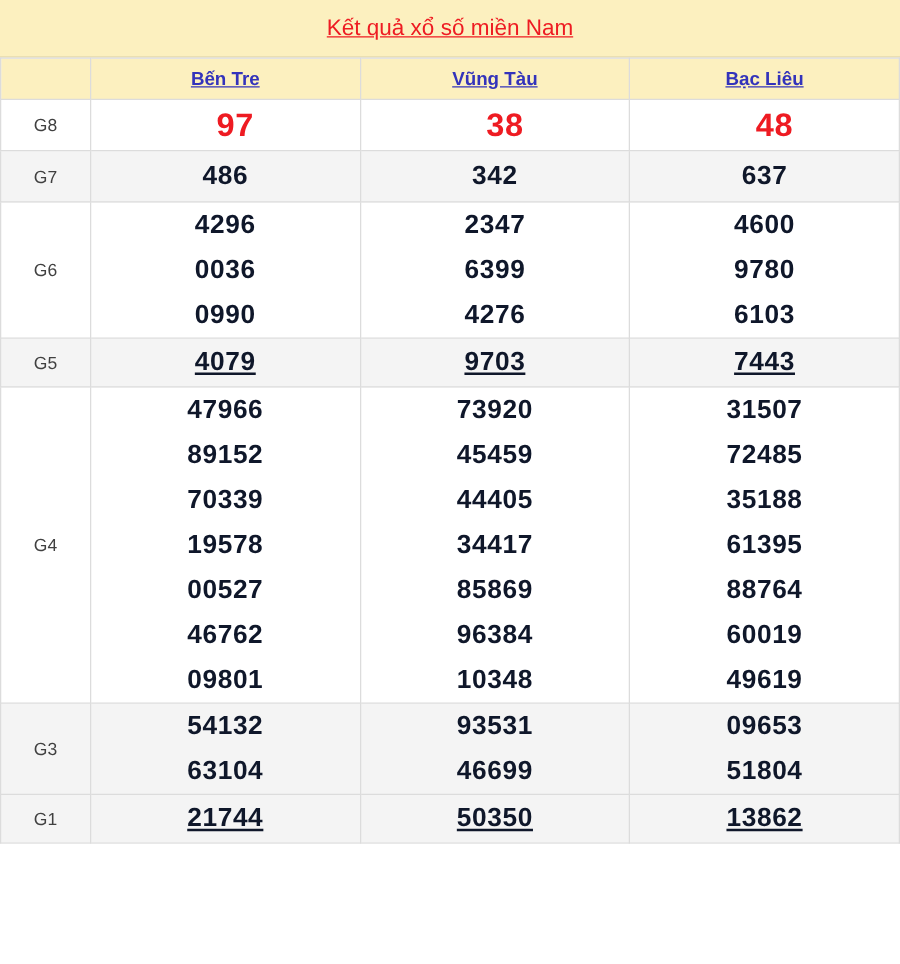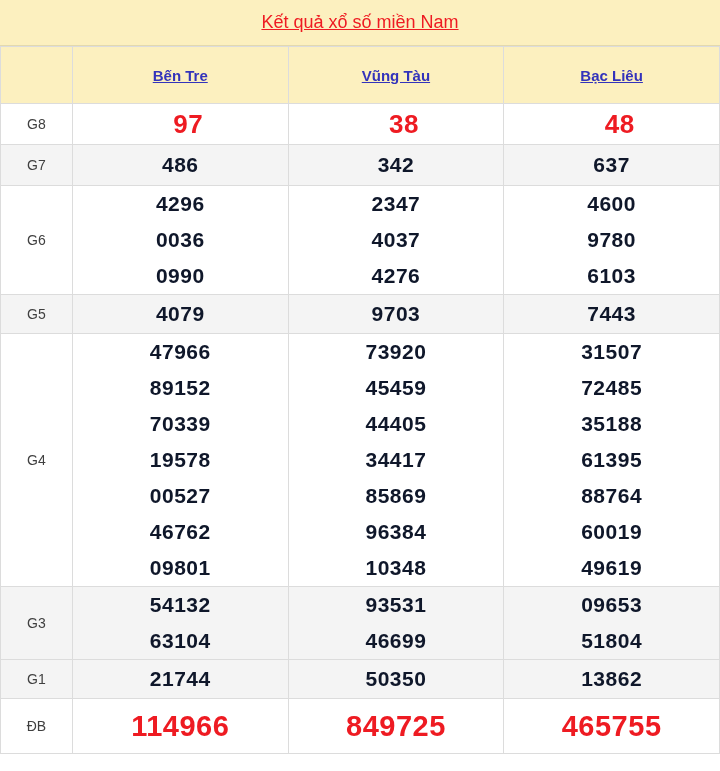--- a/index.html
+++ b/index.html
@@ -7,31 +7,31 @@
   .title-bar{
     background:#fcf0bf;height:45px;display:flex;align-items:center;justify-content:center;
     gap:6px;font-weight:normal;font-size:18px;color:#111;border-bottom:1px solid #e3d9ae;
   }
   .title-link{color:#ee1b22;text-decoration:underline;cursor:pointer;}
   table{width:100%;border-collapse:collapse;table-layout:fixed;}
   col.c-label{width:10%;}
   col.c-data{width:30%;}
   th{
     background:#fcf0bf;height:32px;border:1px solid #dcdcdc;text-align:center;
-    font-size:15px;font-weight:bold;padding:12px;
+    font-size:15px;font-weight:bold;padding:0;
   }
   .province{color:#3333bb;text-decoration:underline;cursor:pointer;}
   td{border:1px solid #dcdcdc;text-align:center;padding:0;vertical-align:middle;}
   td.label{font-size:14px;font-weight:normal;color:#404040;}
   td.num{font-weight:bold;font-size:21px;color:#0f172a;letter-spacing:0.5px;}
   tr.stripe td{background:#f4f4f4;}
   tr.g8 td.num{color:#ee1b22;font-size:26px;padding-left:16px;}
   tr.db td.num{color:#ee1b22;font-size:29px;}
   .lh36 td.num div{line-height:36px;}
-  .lh38 td.num div{line-height:38px;}
+  .lh38 td.num div{line-height:38px;text-decoration:underline;}
   .lh40 td.num div{line-height:40px;}
   .lh54 td.num div{line-height:54px;}
 </style>
 </head>
 <body>
 
 <div class="title-bar">
   <a class="title-link">Kết quả xổ số miền Nam</a>
 </div>
 
@@ -77,21 +77,21 @@
     </tr>
     <tr class="lh36">
       <td class="label">G6</td>
       <td class="num">
         <div>4296</div>
         <div>0036</div>
         <div>0990</div>
       </td>
       <td class="num">
         <div>2347</div>
-        <div>4037</div>
+        <div>6399</div>
         <div>4276</div>
       </td>
       <td class="num">
         <div>4600</div>
         <div>9780</div>
         <div>6103</div>
       </td>
     </tr>
     <tr class="stripe lh38">
       <td class="label">G5</td>
@@ -155,26 +155,14 @@
       <td class="num">
           <div>21744</div>
         </td>
       <td class="num">
           <div>50350</div>
         </td>
       <td class="num">
           <div>13862</div>
         </td>
     </tr>
-    <tr class="db lh54">
-      <td class="label">ĐB</td>
-      <td class="num">
-          <div>114966</div>
-        </td>
-      <td class="num">
-          <div>849725</div>
-        </td>
-      <td class="num">
-          <div>465755</div>
-        </td>
-    </tr>
   </tbody>
 </table>
 
 </body></html>

